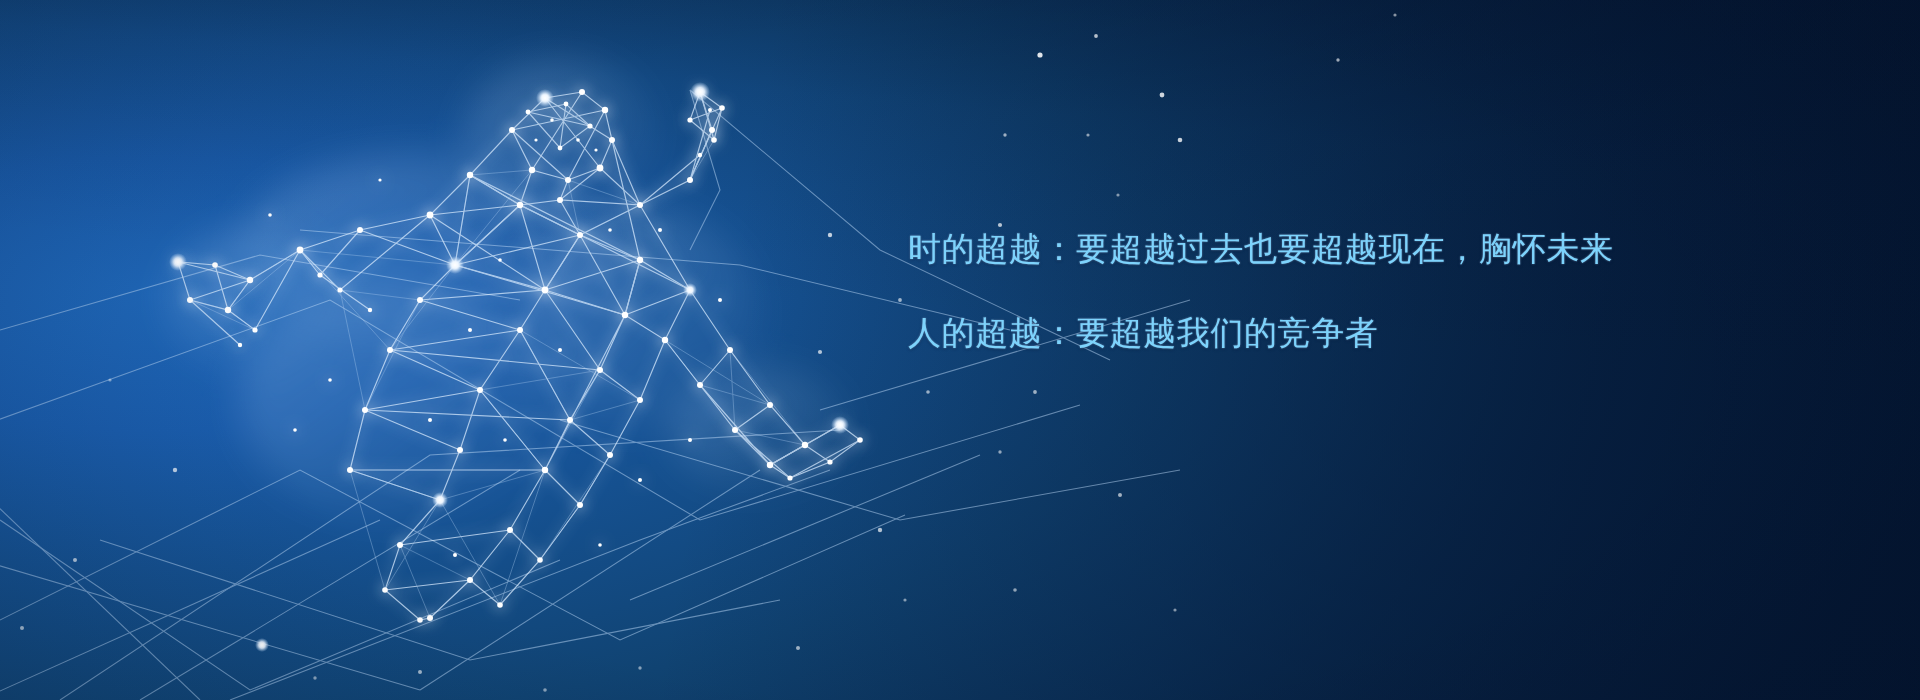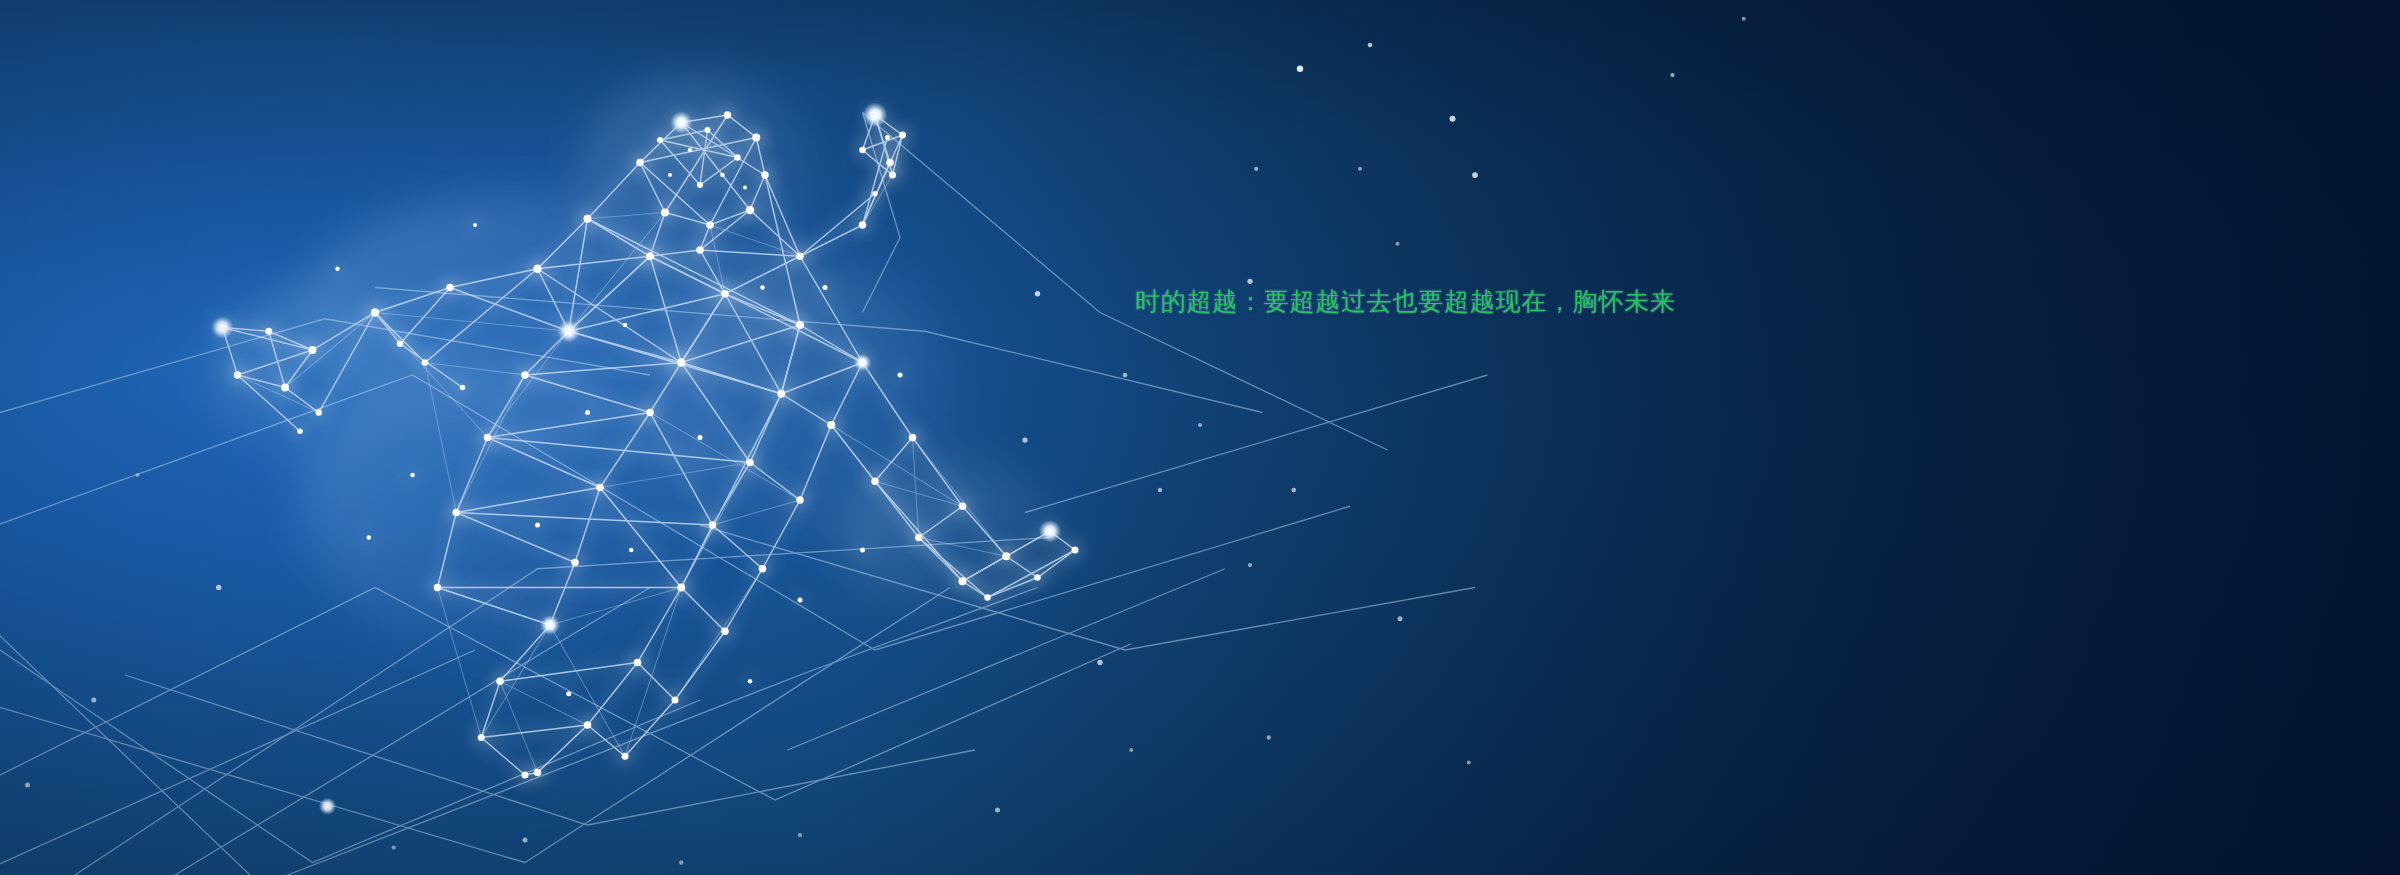--- a/index.html
+++ b/index.html
@@ -71,22 +71,22 @@
   }
 
   
   .copy {
     position: absolute;
     left: 908px;
     top: 232px;
     width: 900px;
   }
   .copy-line {
-    color: #22c55e;
-    font-size: 20px;
+    color: #7dd3fc;
+    font-size: 33px;
     line-height: 1;
     letter-spacing: 0.6px;
     white-space: nowrap;
     margin-bottom: 51px;
     text-shadow:
       0 0 2px rgba(180,215,255,0.55),
       0 1px 3px rgba(0,20,50,0.55);
   }
   .copy-line:last-child { margin-bottom: 0; }
 </style>
@@ -373,15 +373,16 @@
       <circle cx="440" cy="500" r="8"></circle>
       <circle cx="262" cy="645" r="7"></circle>
       <circle cx="690" cy="290" r="7"></circle>
     </g>
   </svg>
 
   <div class="bg-vignette"></div>
 
   <div class="copy">
     <div class="copy-line">时的超越：要超越过去也要超越现在，胸怀未来</div>
+    <div class="copy-line">人的超越：要超越我们的竞争者</div>
   </div>
 
 </div>
 
 </body></html>

